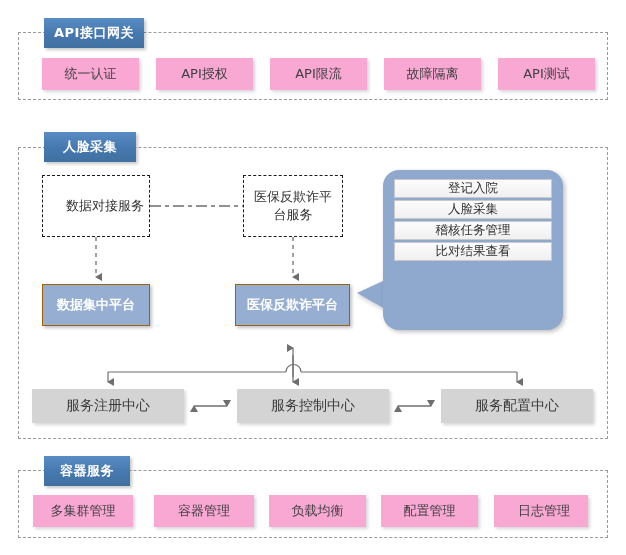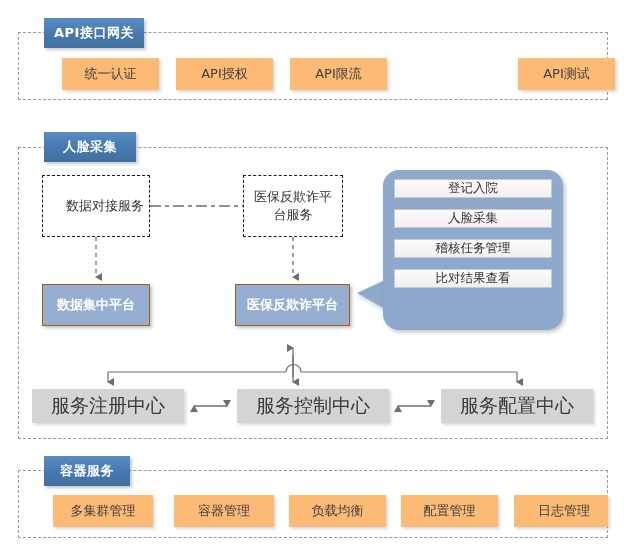--- a/index.html
+++ b/index.html
@@ -31,28 +31,27 @@
     display:flex;align-items:center;justify-content:center;
     box-sizing:border-box;
     box-shadow:2px 2px 3px rgba(0,0,0,.22);
     white-space:nowrap;
     z-index:6;
   }
 
   
   .chip{
     position:absolute;
-    background:#fdba74;
+    background:#f9a8d4;
     color:#404040;
     font-size:13px;
     display:flex;align-items:center;justify-content:center;
     box-sizing:border-box;
     box-shadow:2px 2px 3px rgba(0,0,0,.16);
     white-space:nowrap;
-    margin-left:20px;
   }
 
   
   .svc-box{
     position:absolute;
     border:1px dashed #1c1c1c;
     background:#ffffff;
     color:#333333;
     font-size:13px;
     display:flex;align-items:center;justify-content:center;
@@ -74,37 +73,37 @@
     box-sizing:border-box;
     box-shadow:2px 2px 3px rgba(0,0,0,.24);
     white-space:nowrap;
   }
 
   
   .center{
     position:absolute;
     background:#d4d4d4;
     color:#3a3a3a;
-    font-size:19px;
+    font-size:14px;
     display:flex;align-items:center;justify-content:center;
     box-sizing:border-box;
     box-shadow:2px 2px 3px rgba(0,0,0,.16);
     white-space:nowrap;
     text-align:center;
   }
 
   
   .callout{
     position:absolute;
     background:#8fa8ce;
     border-radius:16px;
     box-shadow:2px 2px 4px rgba(0,0,0,.25);
     box-sizing:border-box;
     padding:9px 11px;
-    display:flex;flex-direction:column;gap:11px;
+    display:flex;flex-direction:column;gap:2px;
     z-index:4;
   }
   .callout-tail{
     position:absolute;
     width:0;height:0;
     border-top:13px solid transparent;
     border-bottom:16px solid transparent;
     border-right:28px solid #8fa8ce;
     z-index:3;
     filter:drop-shadow(0 2px 2px rgba(0,0,0,.18));
@@ -127,20 +126,21 @@
 <body>
 
 <div class="canvas">
 
   <div class="zone" style="left:18px;top:32px;width:590px;height:68px;"></div>
   <div class="zone-title" style="left:44px;top:18px;width:100px;height:30px;">API接口网关</div>
 
   <div class="chip" style="left:42px;top:58px;width:97px;height:32px;">统一认证</div>
   <div class="chip" style="left:156px;top:58px;width:97px;height:32px;">API授权</div>
   <div class="chip" style="left:270px;top:58px;width:97px;height:32px;">API限流</div>
+  <div class="chip" style="left:384px;top:58px;width:97px;height:32px;">故障隔离</div>
   <div class="chip" style="left:498px;top:58px;width:97px;height:32px;">API测试</div>
 
   <div class="zone" style="left:18px;top:147px;width:590px;height:292px;"></div>
   <div class="zone-title" style="left:44px;top:132px;width:92px;height:30px;">人脸采集</div>
 
   <div class="svc-box" style="left:42px;top:175px;width:108px;height:62px;padding-left:22px;">数据对接服务</div>
   <div class="svc-box" style="left:243px;top:175px;width:100px;height:62px;">医保反欺诈平台服务</div>
 
   <div class="platform" style="left:42px;top:284px;width:108px;height:42px;">数据集中平台</div>
   <div class="platform" style="left:235px;top:284px;width:115px;height:42px;">医保反欺诈平台</div>

